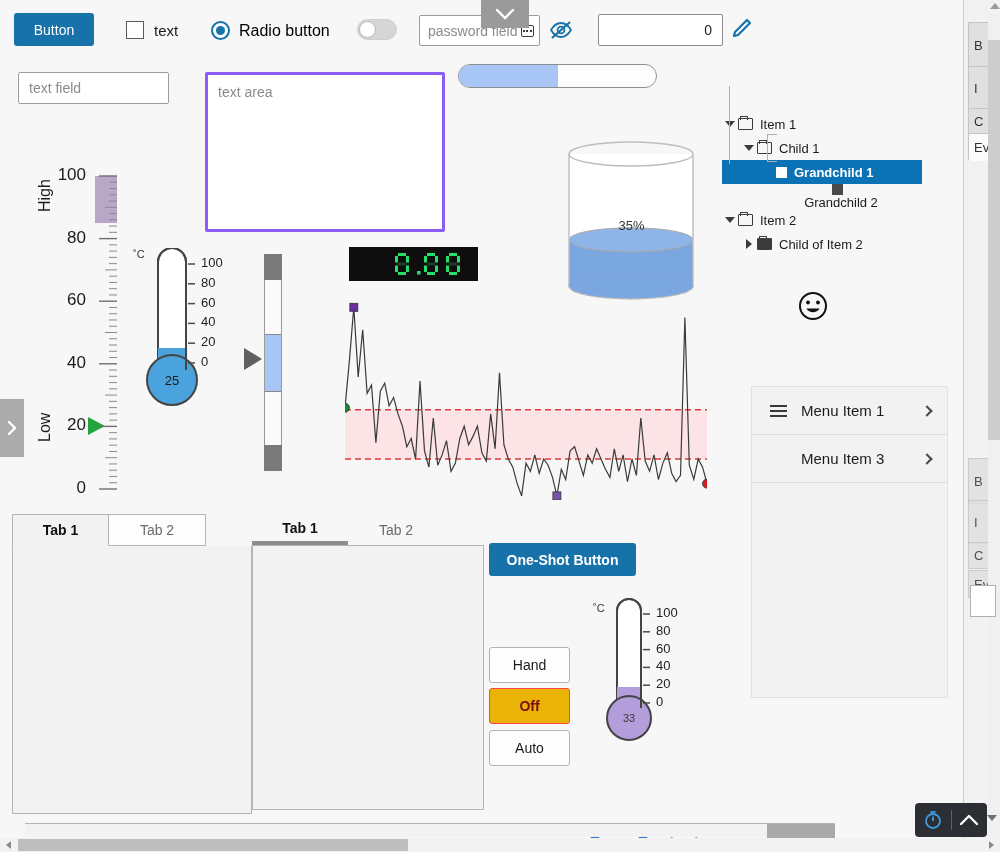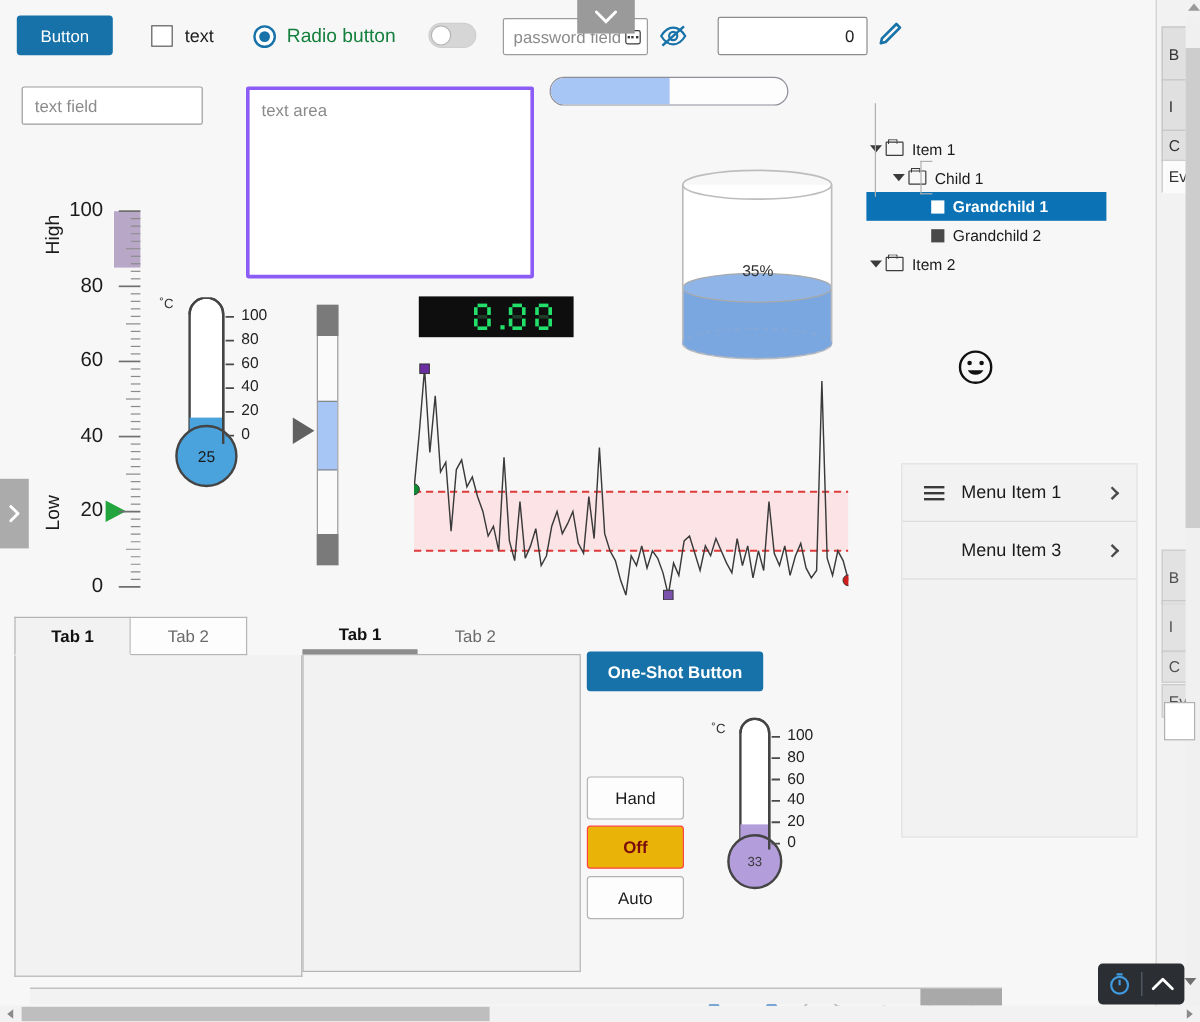--- a/index.html
+++ b/index.html
@@ -25,21 +25,21 @@
   .chk-box { width:18px; height:18px; border:1.6px solid #5a5a5a; background:#fff; }
   .chk-label { font-size:15px; color:#1b1b1b; }
 
   .radio-wrap { left:211px; top:21px; display:flex; align-items:center; gap:9px; }
   .radio-outer {
     width:19px; height:19px; border-radius:50%;
     border:2px solid #1672a8; background:#fff;
     display:flex; align-items:center; justify-content:center;
   }
   .radio-dot { width:9px; height:9px; border-radius:50%; background:#1672a8; }
-  .radio-label { font-size:16px; color:#15803d; }
+  .radio-label { font-size:16px; color:#000000; }
 
   #toggle-switch {
     left:357px; top:19px; width:40px; height:21px;
     border-radius:11px; background:#d6d6d6; border:1px solid #cfcfcf;
     cursor:pointer;
   }
   #toggle-switch .knob {
     position:absolute; left:1px; top:1px; width:17px; height:17px;
     border-radius:50%; background:#fff; border:1px solid #b5b5b5;
   }
@@ -293,31 +293,38 @@
           <span class="caret-down"></span>
         </span>
         <span class="folder"></span>
         <span>Child 1</span>
       </div>
       <div class="tree-row sel" style="padding-left: 38px;">
         <span class="tw"></span>
         <span class="leafsq"></span>
         <span>Grandchild 1</span>
       </div>
-      <div class="tree-row" style="padding-left: 38px;">
+      <div class="tree-row" style="padding-left: 38px; flex-direction: column;">
         <span class="tw"></span>
         <span class="leafsq"></span>
         <span>Grandchild 2</span>
       </div>
       <div class="tree-row" style="padding-left: 0px;">
         <span class="tw">
           <span class="caret-down"></span>
         </span>
         <span class="folder"></span>
         <span>Item 2</span>
+      </div>
+      <div class="tree-row" style="padding-left: 19px;">
+        <span class="tw">
+          <span class="caret-right"></span>
+        </span>
+        <span class="folder solid"></span>
+        <span>Child of Item 2</span>
       </div>
       <div class="tline" style="left: 7px; top: 22px; width: 1px; height: 78px;"></div>
       <div class="tline" style="left: 45px; top: 70px; width: 1px; height: 28px;"></div>
       <div class="tline" style="left: 45px; top: 70px; width: 10px; height: 1px;"></div>
       <div class="tline" style="left: 45px; top: 97px; width: 10px; height: 1px;"></div>
     </div>
 
   <div class="abs" id="smiley-icon">
     <svg width="30" height="30" viewBox="0 0 30 30">
       <circle cx="15" cy="15" r="13" fill="none" stroke="#111" stroke-width="2"></circle>

